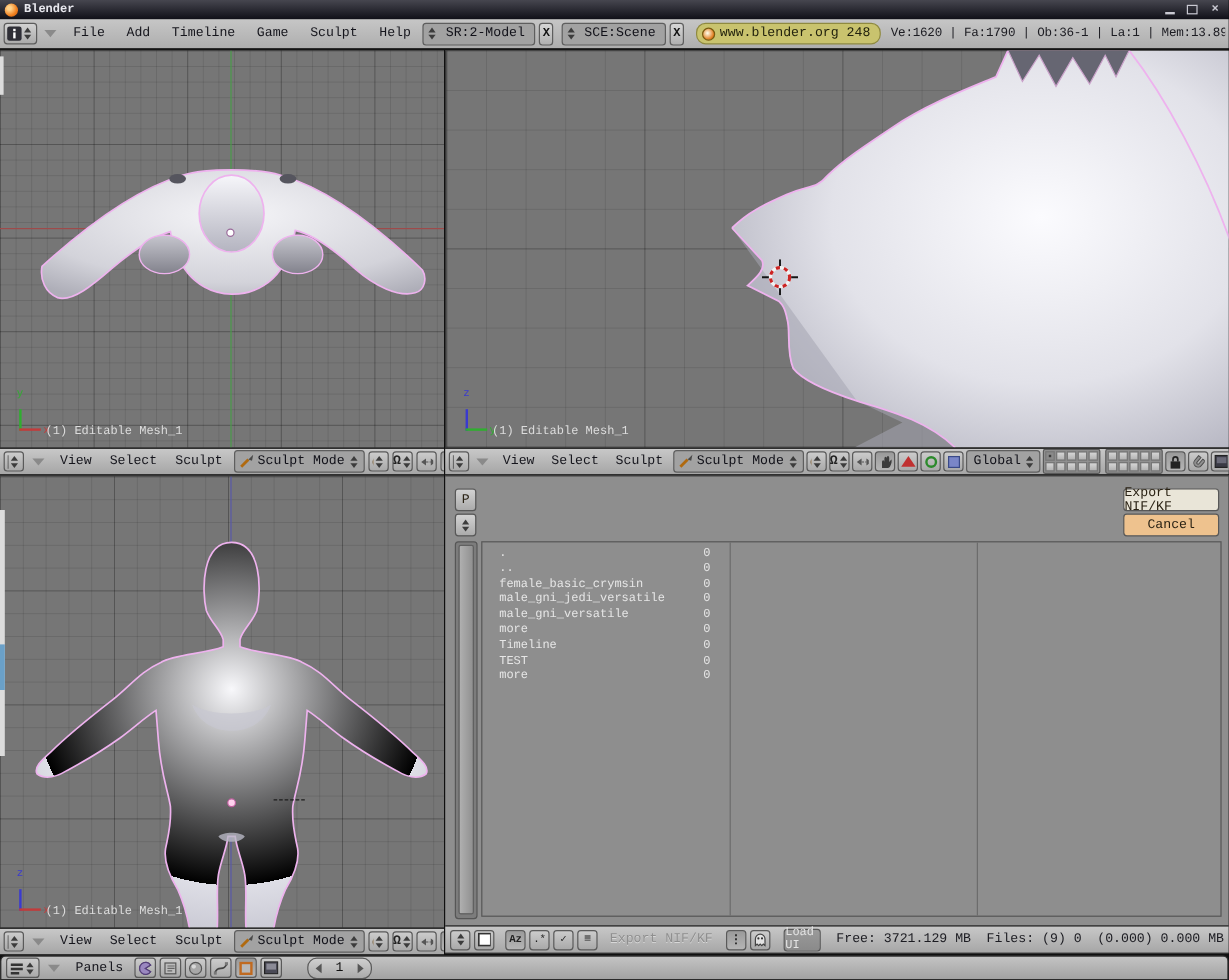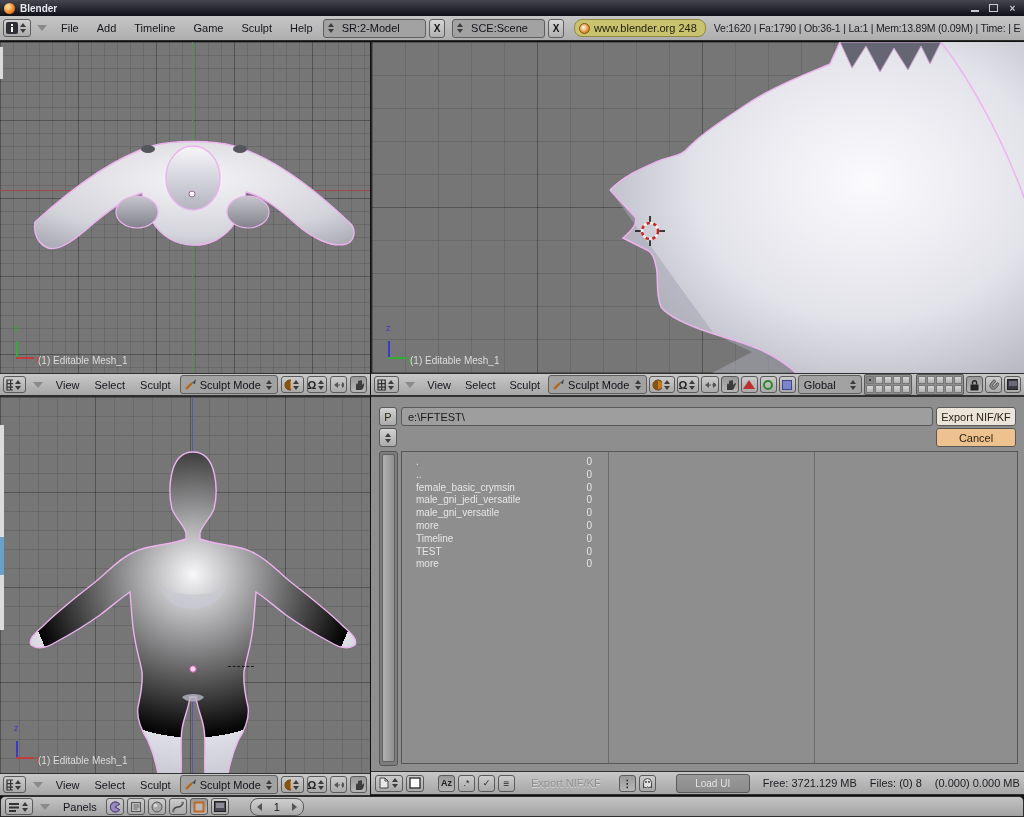--- a/index.html
+++ b/index.html
@@ -1,18 +1,18 @@
 <!DOCTYPE html>
 <html><head>
 <meta charset="utf-8">
 <style>
   html,body{margin:0;padding:0;background:#101010;}
   body{width:1024px;height:817px;position:relative;overflow:hidden;
        font-family:"Liberation Sans",sans-serif;-webkit-font-smoothing:none;}
-  .abs{position:absolute;}
+  .abs{position:absolute;font-family:Liberation Mono, monospace;}
 
   
   #titlebar{left:0;top:0;width:1024px;height:16px;
     background:linear-gradient(#46464f,#101018);display:flex;align-items:center;
     color:#e8e8ee;font-size:10px;font-weight:bold;}
   .applogo{width:11px;height:11px;border-radius:50%;margin:0 5px 0 4px;
     background:radial-gradient(circle at 35% 35%,#ffd28a 15%,#f07f1e 60%,#b9540e);}
   .tb-controls{margin-left:auto;display:flex;gap:2px;margin-right:3px;}
   .tbtn{width:17px;height:12px;display:flex;align-items:center;justify-content:center;
     color:#c9c9d2;font-size:10px;font-weight:bold;}
@@ -522,21 +522,20 @@
   </span>
   <span class="hbtn pressed">
     <svg width="13" height="13">
         <path d="M3 12 V7 q0-1.4 1-1.4 t1 1.4 V4 q0-1.4 1-1.4 T7 4 v2.4 V3.4 q0-1.4 1-1.4 t1 1.4 V7 l1.4-1.6 q1-.9 1.4 0 q.3.7-.5 1.8 L9.6 11 q-.8 1-2 1 Z" fill="#3c3c3c"></path>
       </svg>
   </span>
 </div>
 
 <div id="filebrowser" class="abs">
   <span class="fb-btn" style="left:8px;top:10px;width:18px;background:linear-gradient(#d2d2d2,#ababab);">P</span>
-  <span class="fb-field" style="left:30px;top:10px;width:532px;">e:\FFTEST\</span>
   <span class="fb-btn" style="left:565px;top:10px;width:80px;background:#e9e5d8;">Export NIF/KF</span>
   <span class="fb-btn" style="left:8px;top:31px;width:18px;background:linear-gradient(#d2d2d2,#ababab);">
     <span class="step">
         <i class="up"></i>
         <i class="dn"></i>
       </span>
   </span>
   <span class="fb-btn" style="left:565px;top:31px;width:80px;background:#eec28e;">Cancel</span>
 
   <div id="fb-scroll">
@@ -615,21 +614,21 @@
   <span class="hbtn">
     <svg width="11" height="12">
         <path d="M1.5 11 V5.5 a4 4 0 0 1 8 0 V11 l-1.4-1.2 L6.8 11 L5.5 9.8 L4.2 11 L2.9 9.8 Z" fill="#e2e2e2" stroke="#444"></path>
         <circle cx="4" cy="5" r="0.9" fill="#333"></circle>
         <circle cx="7" cy="5" r="0.9" fill="#333"></circle>
       </svg>
   </span>
   <span style="width:14px;"></span>
   <span id="loadui">Load UI</span>
   <span class="foot-stats">Free: 3721.129 MB</span>
-  <span class="foot-stats">Files: (0) 8</span>
+  <span class="foot-stats">Files: (9) 0</span>
   <span class="foot-stats">(0.000) 0.000 MB</span>
 </div>
 
 <div id="buttons-header" class="abs">
   <span class="hbtn">
     <svg width="12" height="12">
         <path d="M1 3 h10 M1 6.5 h10 M1 10 h7" stroke="#333" stroke-width="2"></path>
       </svg>
     <span class="step">
         <i class="up"></i>

